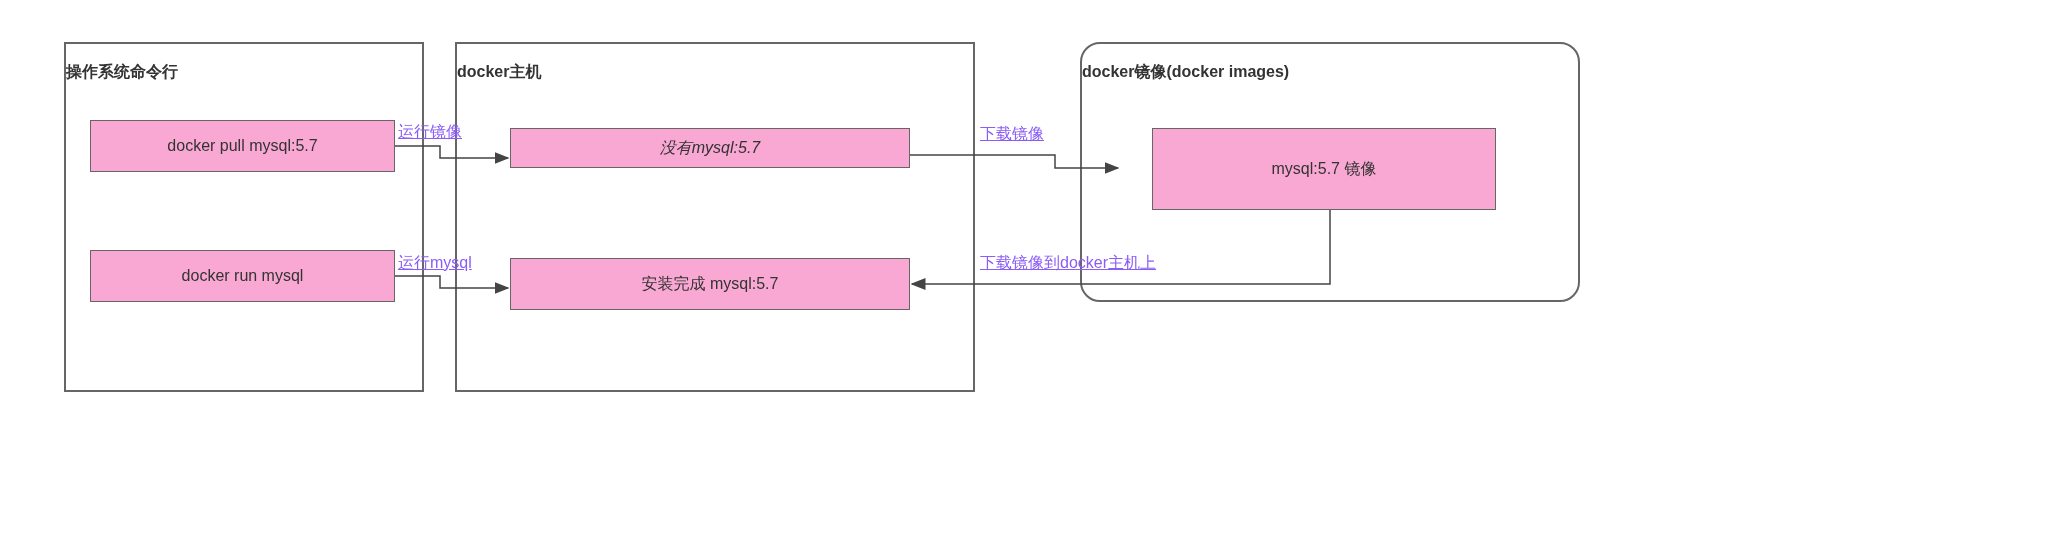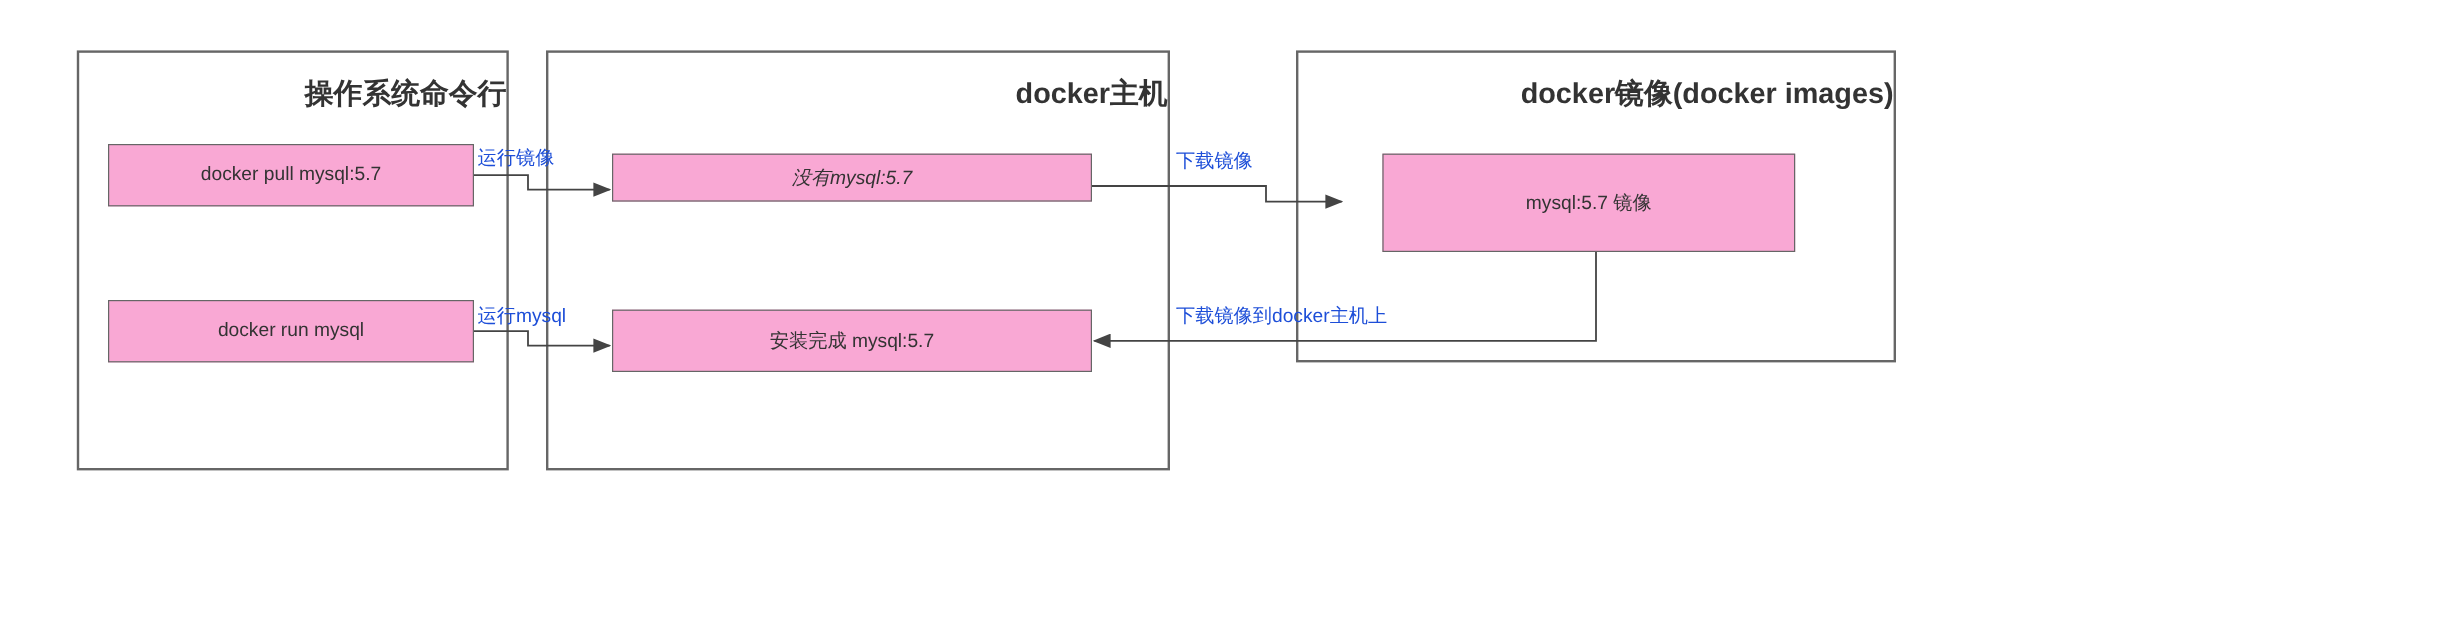--- a/index.html
+++ b/index.html
@@ -16,40 +16,41 @@
       width: 2049px;
       height: 535px;
     }
     .container {
       position: absolute;
       border: 2px solid #666;
       background: #fff;
     }
     .container-title {
       font-weight: bold;
-      text-align: right;
+      text-align: left;
       padding: 18px 0 10px 0;
-      font-size: 24px;
+      font-size: 16px;
     }
     .box {
       position: absolute;
       border: 1.5px solid #666;
       background: #f9a8d4;
       display: flex;
       align-items: center;
       justify-content: center;
       font-size: 16px;
       text-align: center;
     }
     .arrow-label {
       position: absolute;
       font-size: 16px;
-      color: #1d4ed8;
+      color: #8b5cf6;
       background: transparent;
       white-space: nowrap;
+      text-decoration: underline;
     }
     svg.arrows {
       position: absolute;
       top: 0;
       left: 0;
       width: 2049px;
       height: 535px;
       pointer-events: none;
     }
     .arrow-line {
@@ -74,21 +75,21 @@
 <div class="container" style="left:455px; top:42px; width:520px; height:350px;">
   <div class="container-title">docker主机</div>
 </div>
 <div class="box" style="left:510px; top:128px; width:400px; height:40px;font-style:italic;">
   <span>没有mysql:5.7</span>
 </div>
 <div class="box" style="left:510px; top:258px; width:400px; height:52px;">
   <span>安装完成 mysql:5.7</span>
 </div>
 
-<div class="container" style="left:1080px; top:42px; width:500px; height:260px;">
+<div class="container" style="left:1080px; top:42px; width:500px; height:260px;border-radius:20px;">
   <div class="container-title">docker镜像(docker images)</div>
 </div>
 <div class="box" style="left:1152px; top:128px; width:344px; height:82px;">
   <span>mysql:5.7 镜像</span>
 </div>
 
 <div class="arrow-label" style="left:398px; top:122px;">运行镜像</div>
 <div class="arrow-label" style="left:980px; top:124px;">下载镜像</div>
 <div class="arrow-label" style="left:398px; top:253px;">运行mysql</div>
 <div class="arrow-label" style="left:980px; top:253px;">下载镜像到docker主机上</div>

